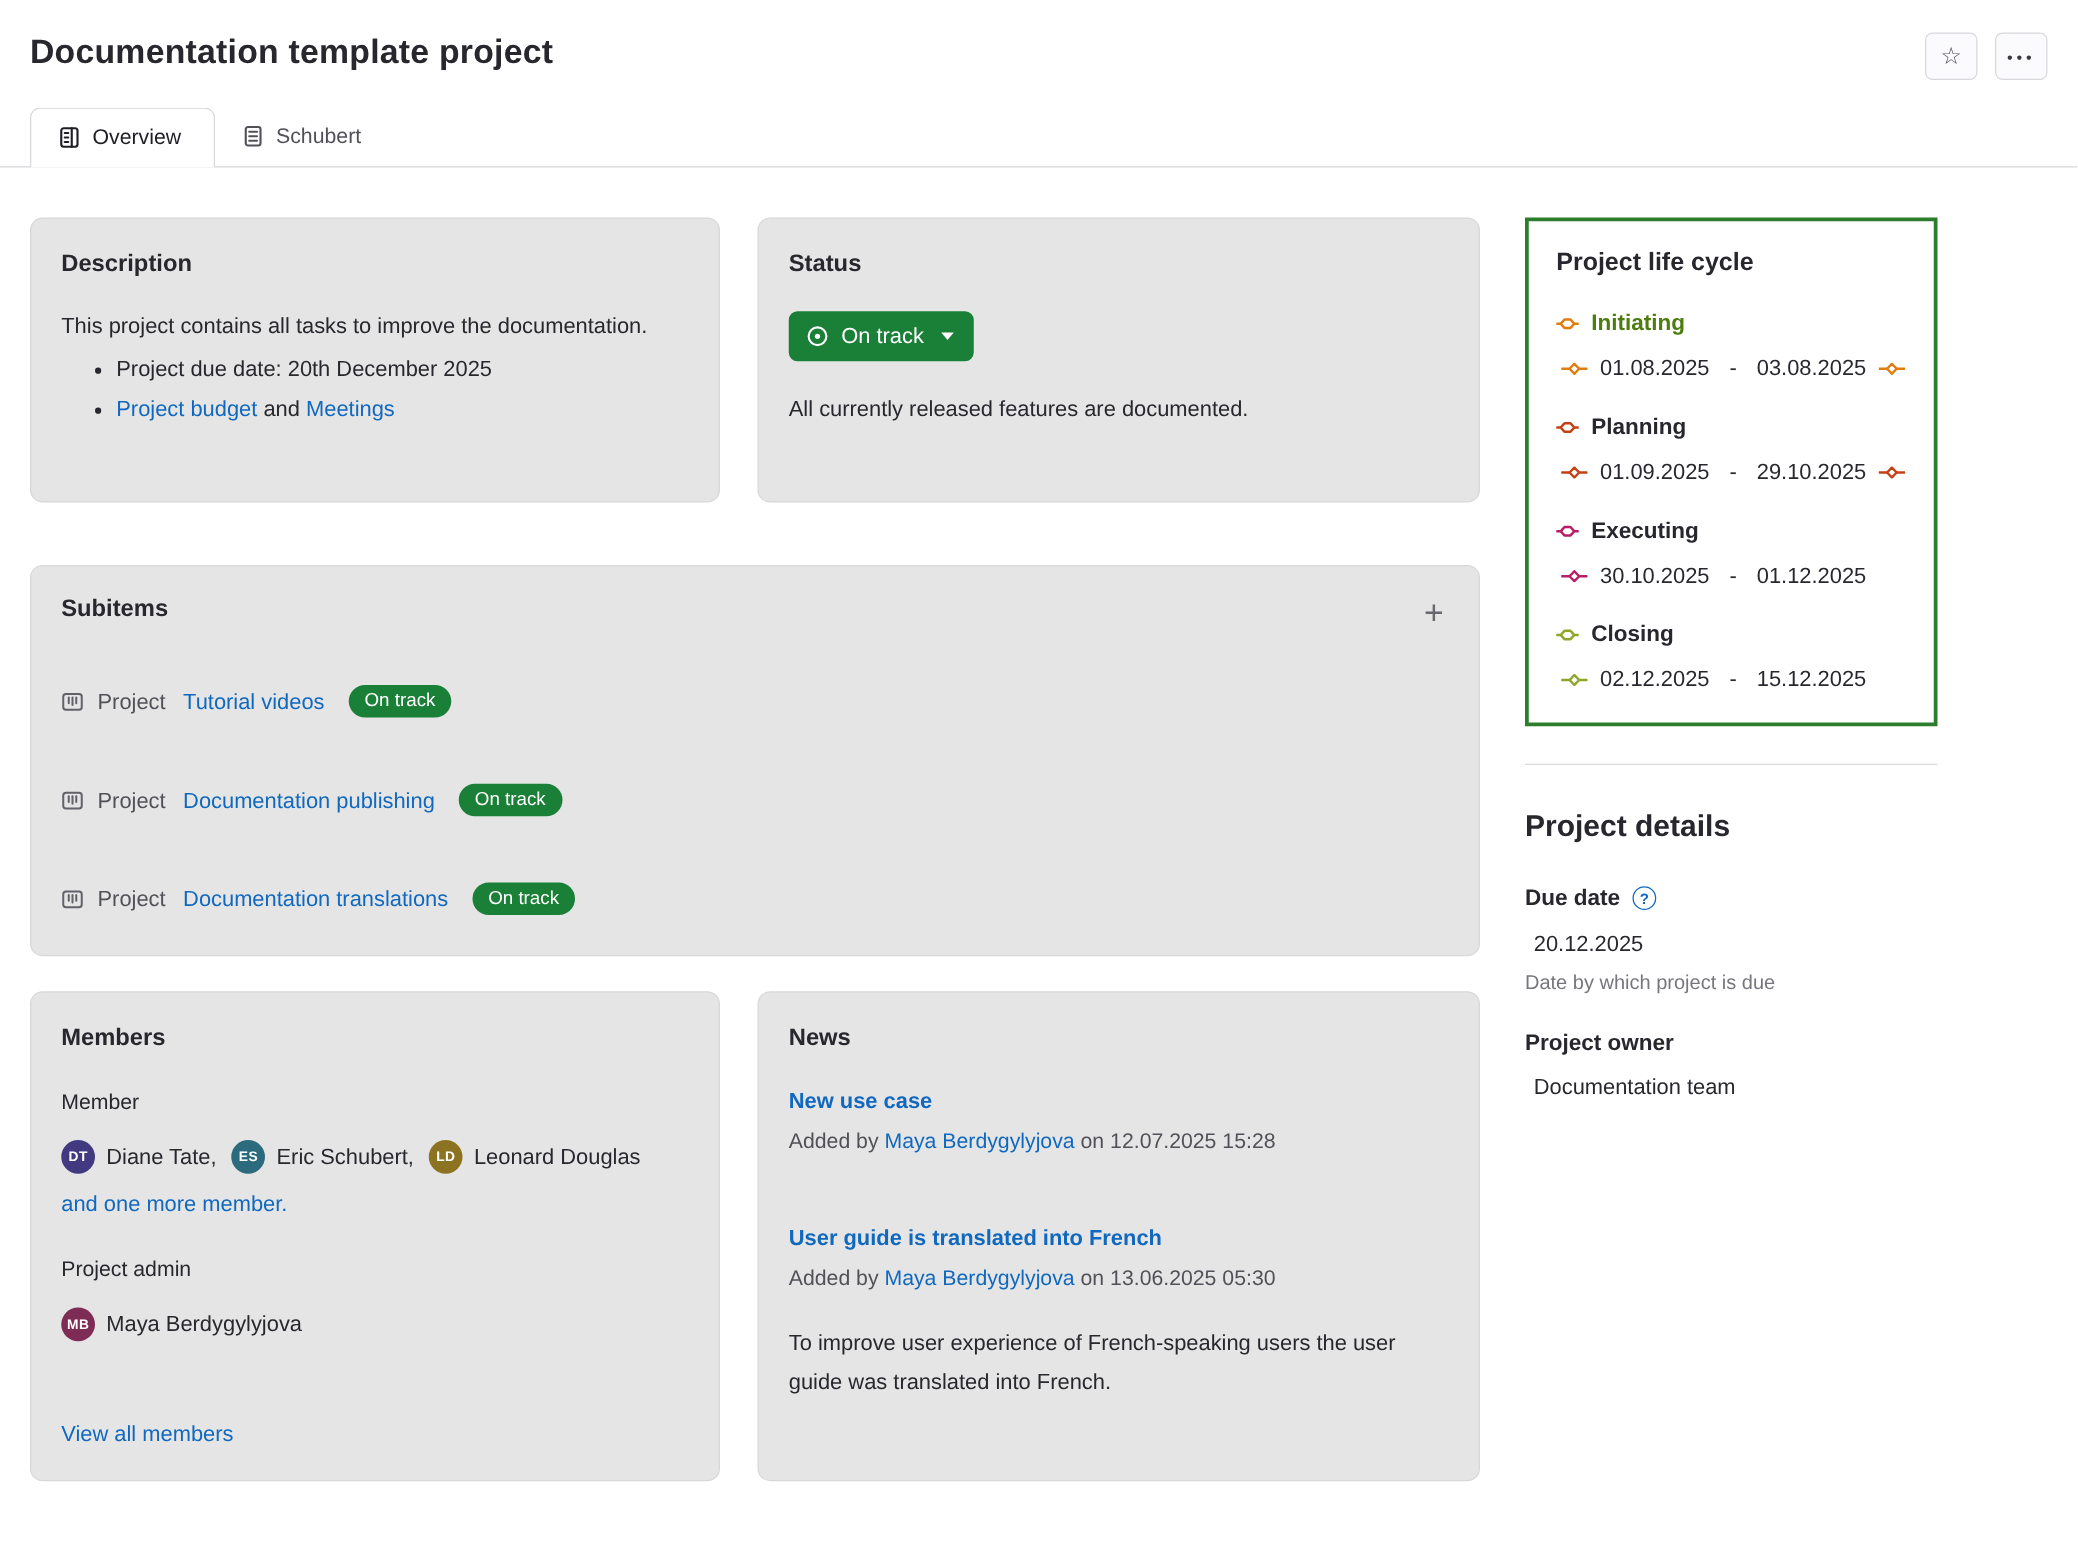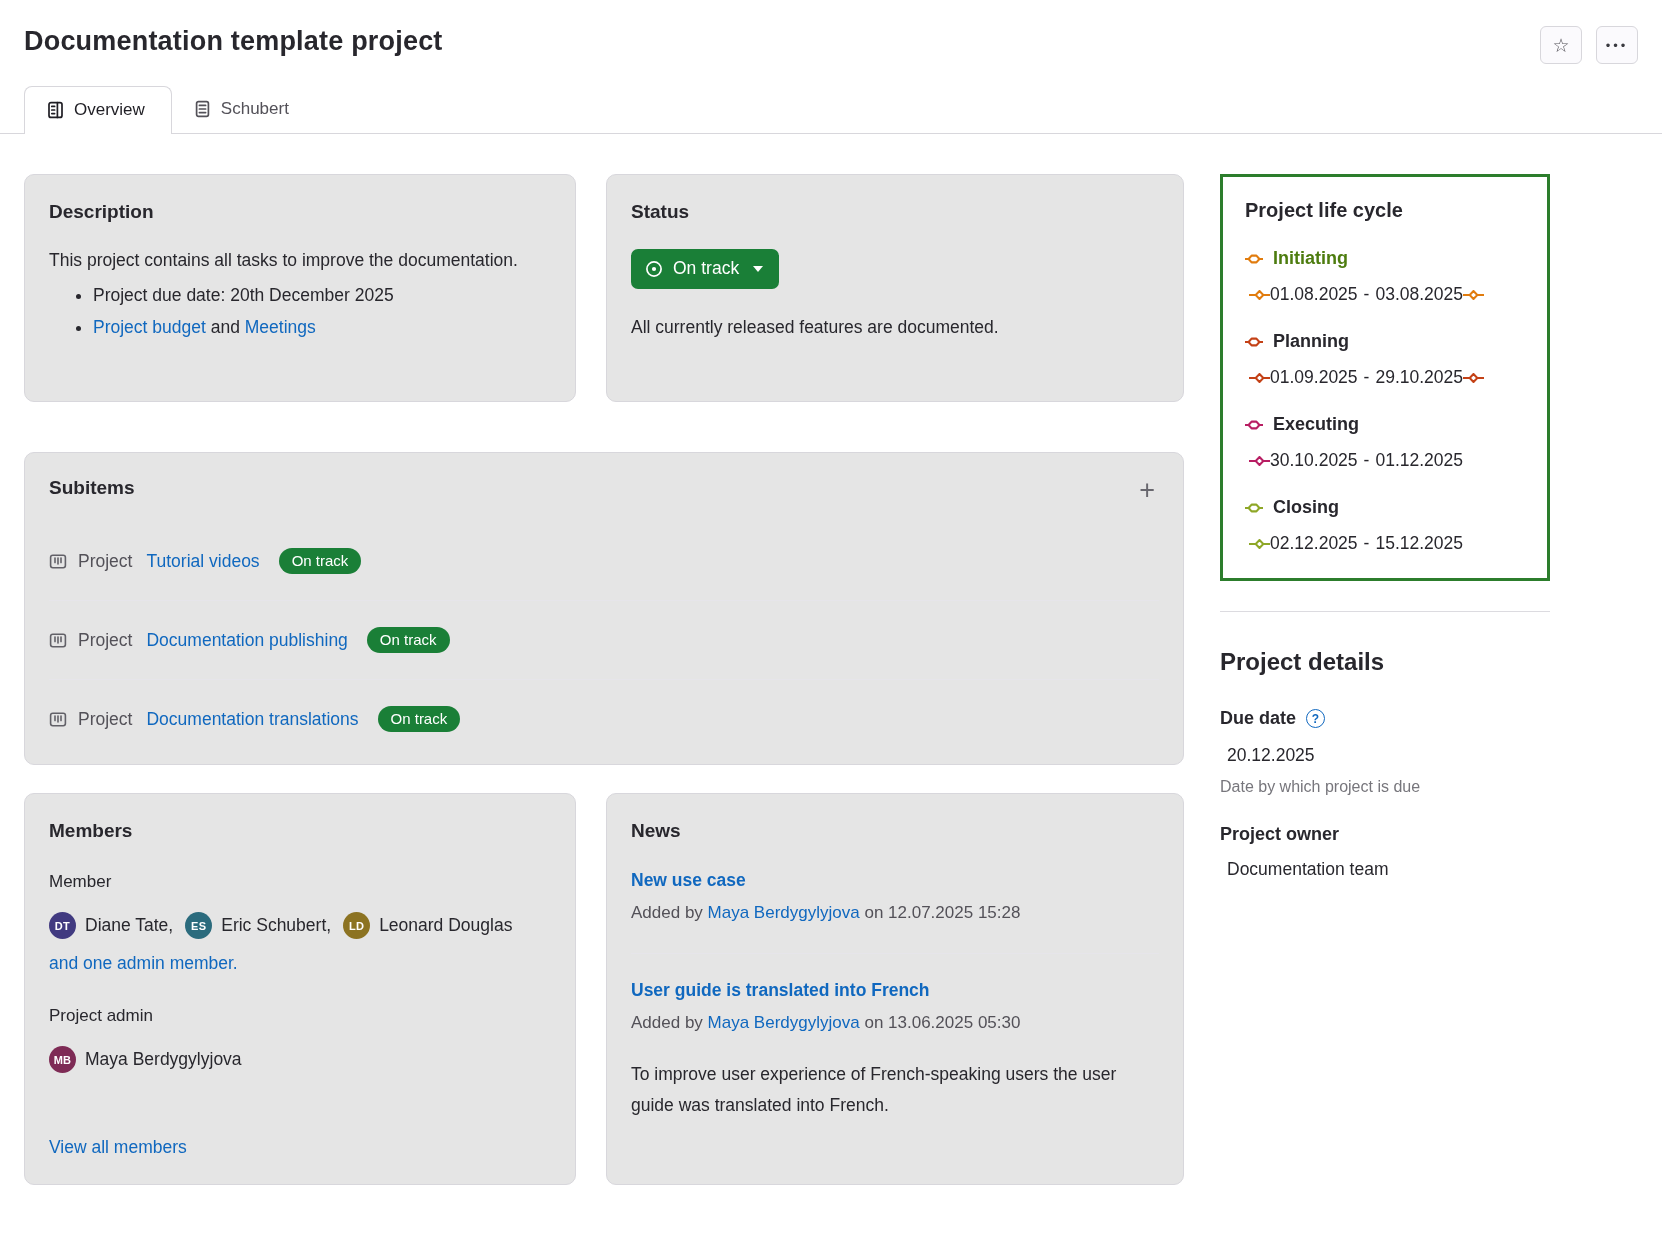--- a/index.html
+++ b/index.html
@@ -68,21 +68,21 @@
   .news-meta { margin-top:12px; font-size:17px; color:#535158; }
   .news-item { margin-top:28px; }
   .news-item.divided { border-top:1px solid #e6e5ea; margin-top:30px; padding-top:26px; }
   .news-body { margin-top:26px; font-size:17.5px; line-height:1.75; color:#28272d; }
 
   
   .lifecycle { border:3px solid #2c7d2c; background:#fff; padding:14px 22px 24px; }
   .lifecycle-title { font-size:20px; font-weight:700; margin-top:8px; }
   .phase { margin-top:26px; }
   .phase-name { display:flex; align-items:center; gap:10px; font-size:18px; font-weight:700; color:#28272d; }
-  .phase-dates { display:flex; align-items:center; gap:0; margin-top:15px; padding-left:4px; font-size:17.5px; }
+  .phase-dates { display:flex; align-items:center; gap:10px; margin-top:15px; padding-left:4px; font-size:17.5px; }
   .phase-dates .dash { padding:0 6px; }
   .sidebar-divider { border:none; border-top:1px solid #dcdbe0; margin:30px 0 0; }
   .details-title { margin-top:36px; font-size:24px; font-weight:700; }
   .due-label { margin-top:32px; display:flex; align-items:center; gap:10px; font-size:18px; font-weight:700; }
   .help-icon { width:19px; height:19px; border:1.6px solid #1068bf; color:#1068bf; border-radius:50%;
                font-size:12px; font-weight:700; display:inline-flex; align-items:center; justify-content:center; cursor:pointer; }
   .due-value { margin-top:16px; padding-left:7px; font-size:17.5px; }
   .due-help { margin-top:12px; font-size:16px; color:#77767c; }
   .owner-label { margin-top:28px; font-size:18px; font-weight:700; }
   .owner-value { margin-top:14px; padding-left:7px; font-size:17.5px; }
@@ -229,21 +229,21 @@
             </span>
             <span class="person">
               <span class="avatar" style="background-color: rgb(43, 107, 125);">ES</span>
               <span>Eric Schubert,</span>
             </span>
             <span class="person">
               <span class="avatar" style="background-color: rgb(140, 115, 34);">LD</span>
               <span>Leonard Douglas</span>
             </span>
           </div>
-          <div class="more-link"><a class="link">and one admin member.</a></div>
+          <div class="more-link"><a class="link">and one more member.</a></div>
           <div class="admin-label">Project admin</div>
           <div class="people admin-row">
             <span class="person">
               <span class="avatar" style="background-color: rgb(126, 43, 85);">MB</span>
               <span>Maya Berdygylyjova</span>
             </span>
           </div>
           <div class="view-all"><a class="link">View all members</a></div>
         </div>
 

